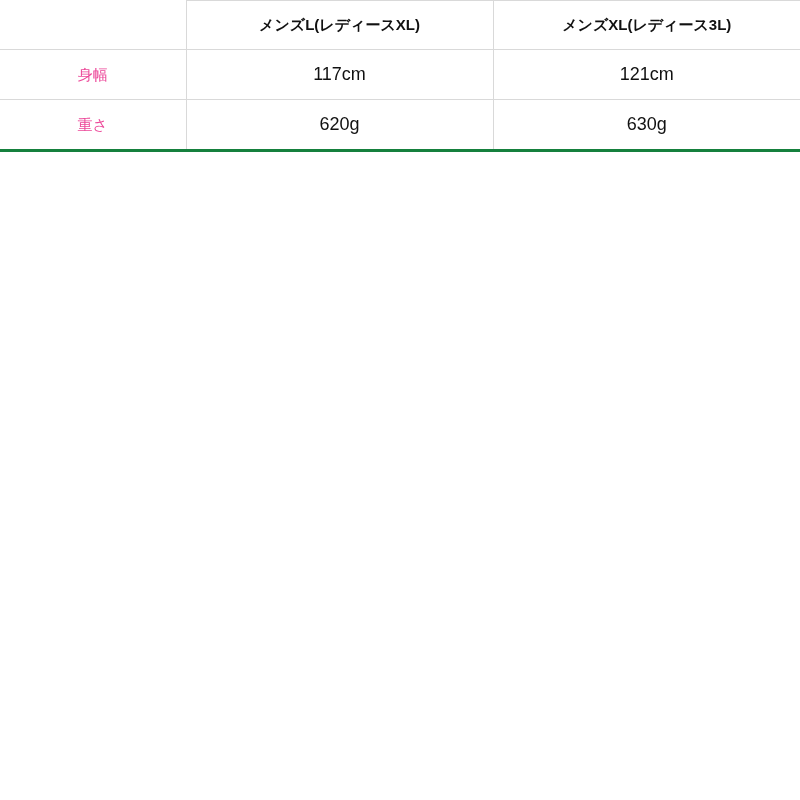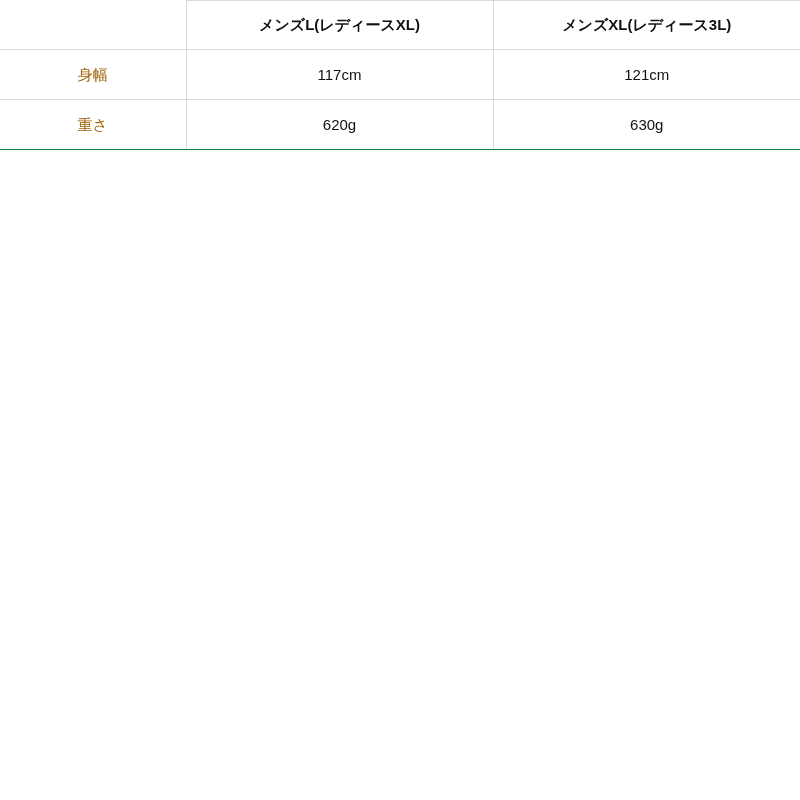--- a/index.html
+++ b/index.html
@@ -28,46 +28,46 @@
   table.size-table col.col-label { width: 186px; }
   table.size-table col.col-v1 { width: 307px; }
   table.size-table col.col-v2 { width: 307px; }
 
   table.size-table th,
   table.size-table td {
     border: 1px solid #d9d9d9;
     text-align: center;
     vertical-align: middle;
     font-weight: normal;
-    font-size: 15px;
+    font-size: 18px;
     line-height: 1.3;
     padding: 0;
   }
   table.size-table tr.header-row th {
     height: 48px;
     font-weight: bold;
     font-size: 15px;
     color: #111111;
   }
   table.size-table tr.header-row th.corner {
     border-left: none;
     border-top: none;
     background: #ffffff;
   }
   table.size-table tbody tr td {
     height: 49px;
   }
   table.size-table tbody tr td.row-label {
     border-left: none;
     font-size: 15px;
-    color: #a16207;
+    color: #ec4899;
     margin-left: 44px;
   }
   table.size-table tbody tr:last-child td {
-    border-bottom: 1px solid #15803d;
+    border-bottom: 3px solid #15803d;
   }
   table.size-table tr th.last-col,
   table.size-table tr td.last-col {
     border-right: none;
   }
   .value-cell {
     font-size: 15px;
     color: #111111;
   }
 </style>

